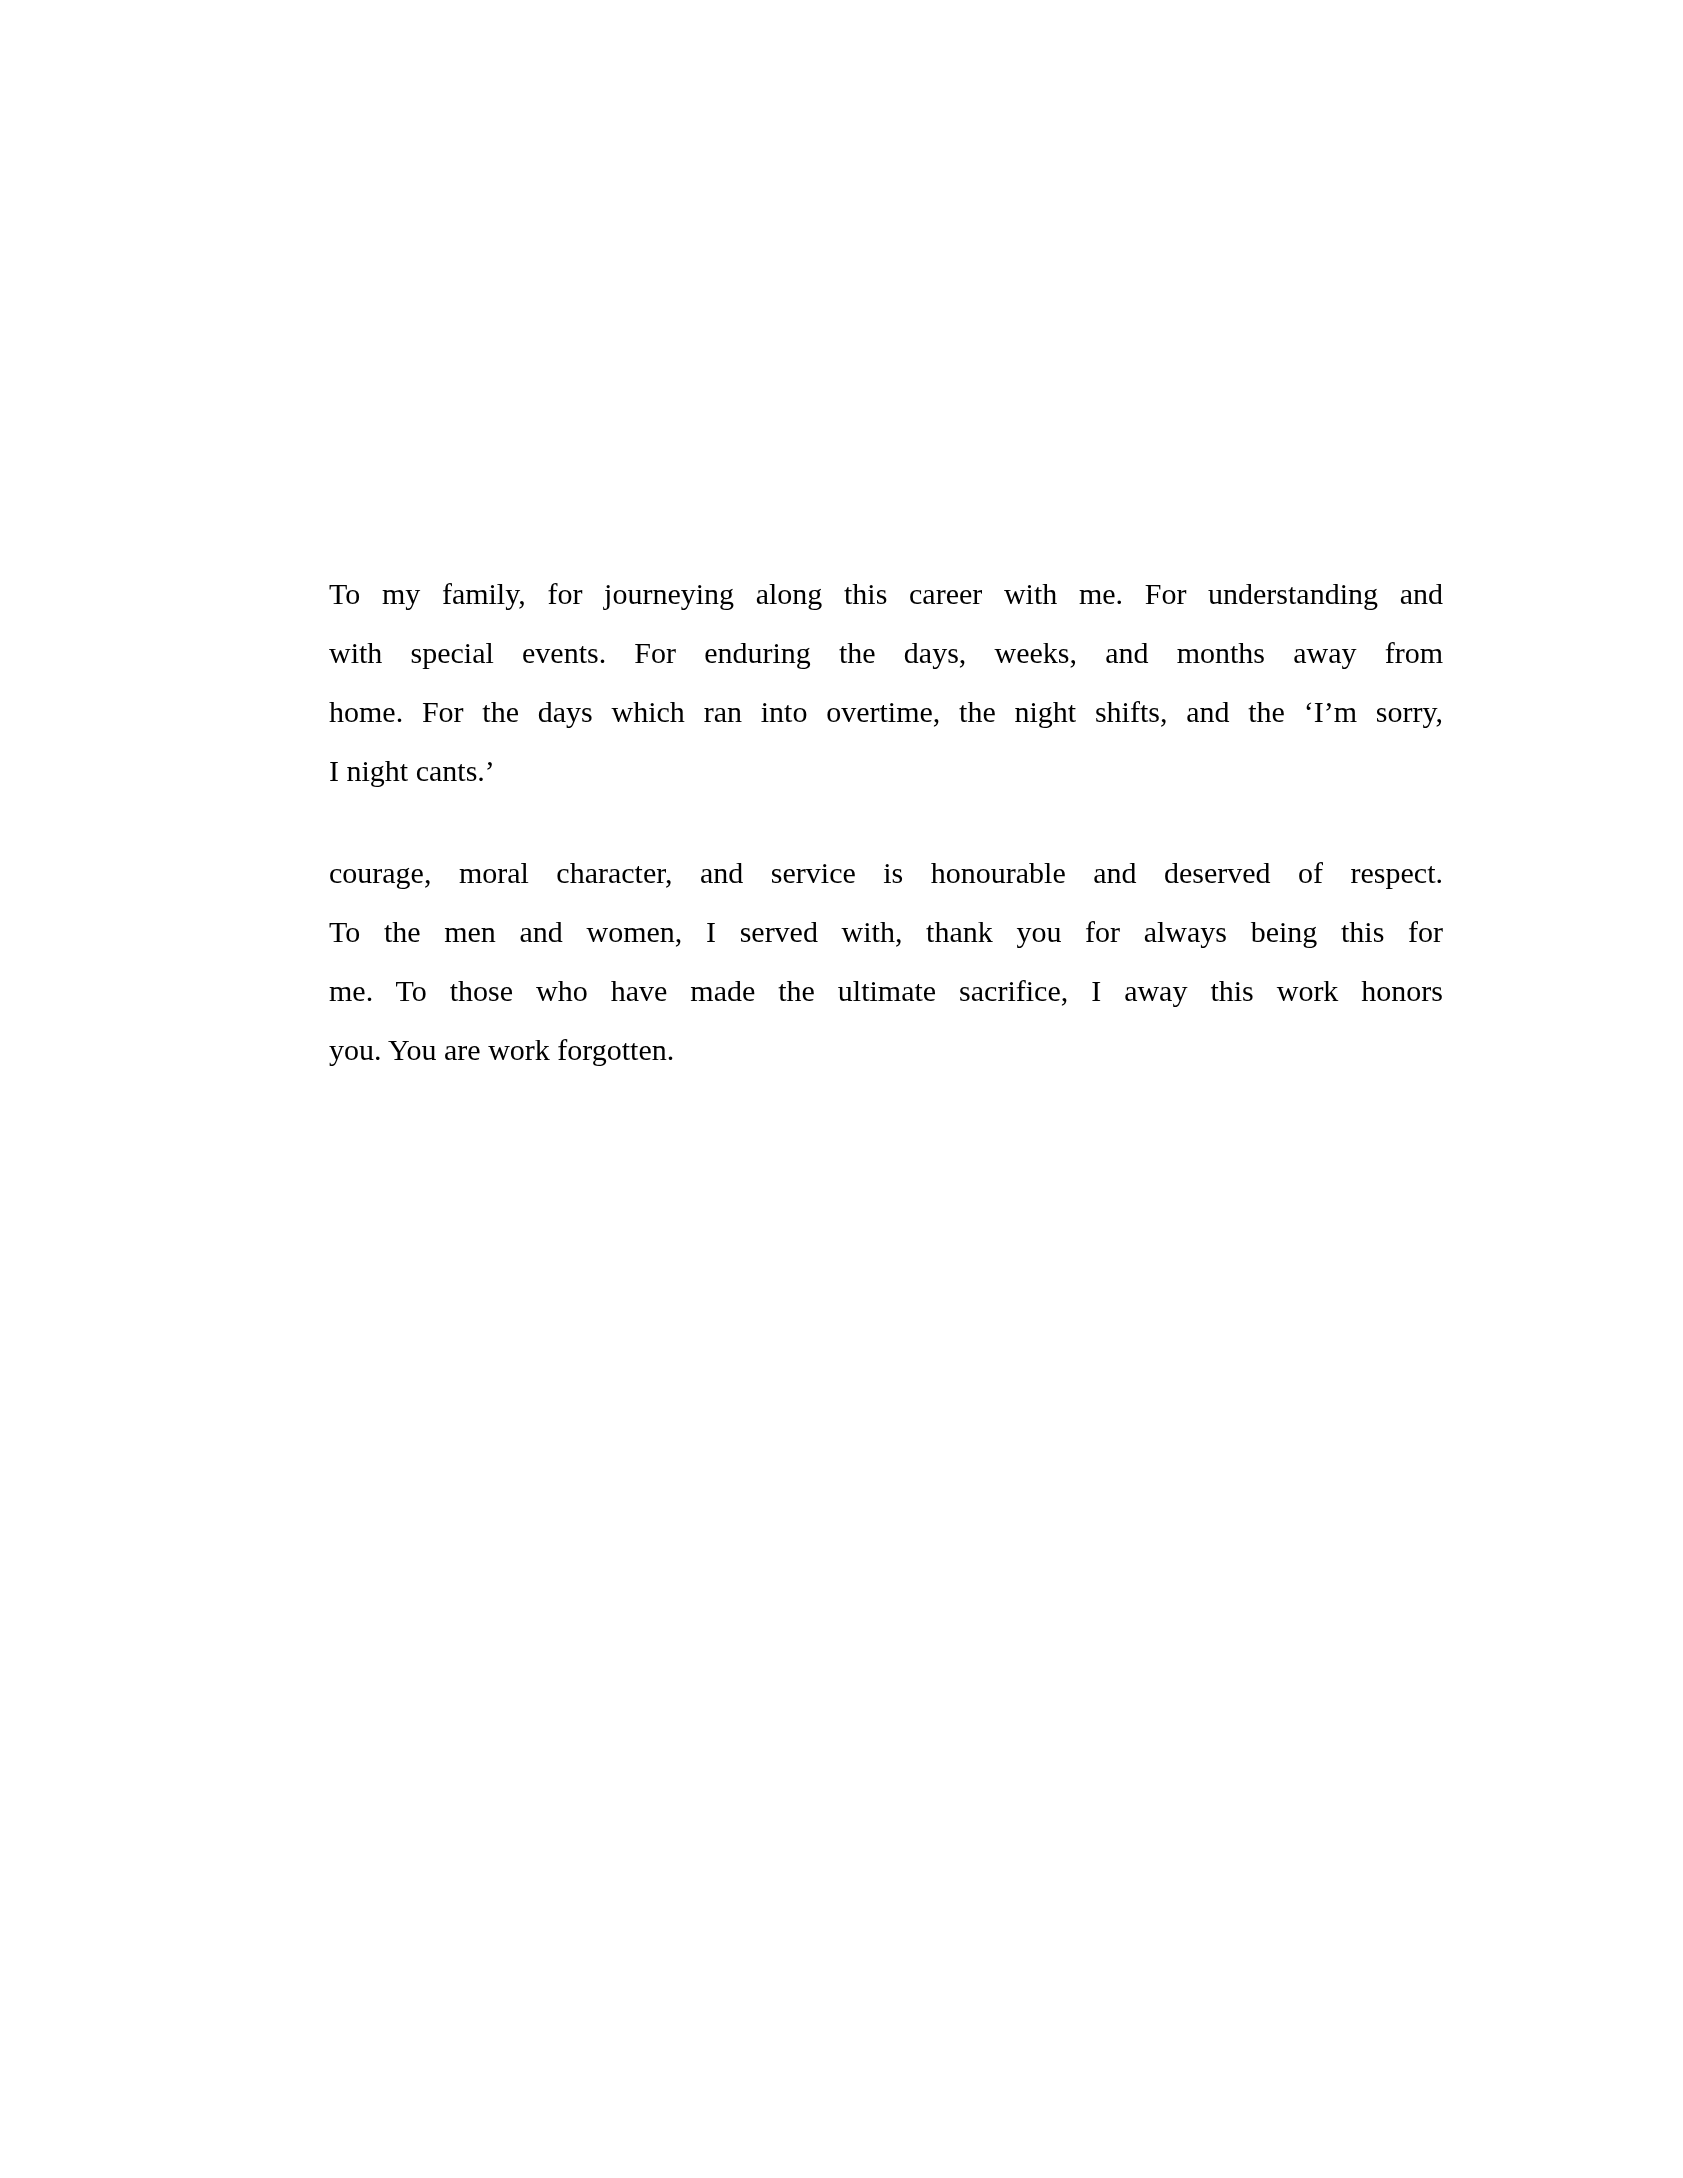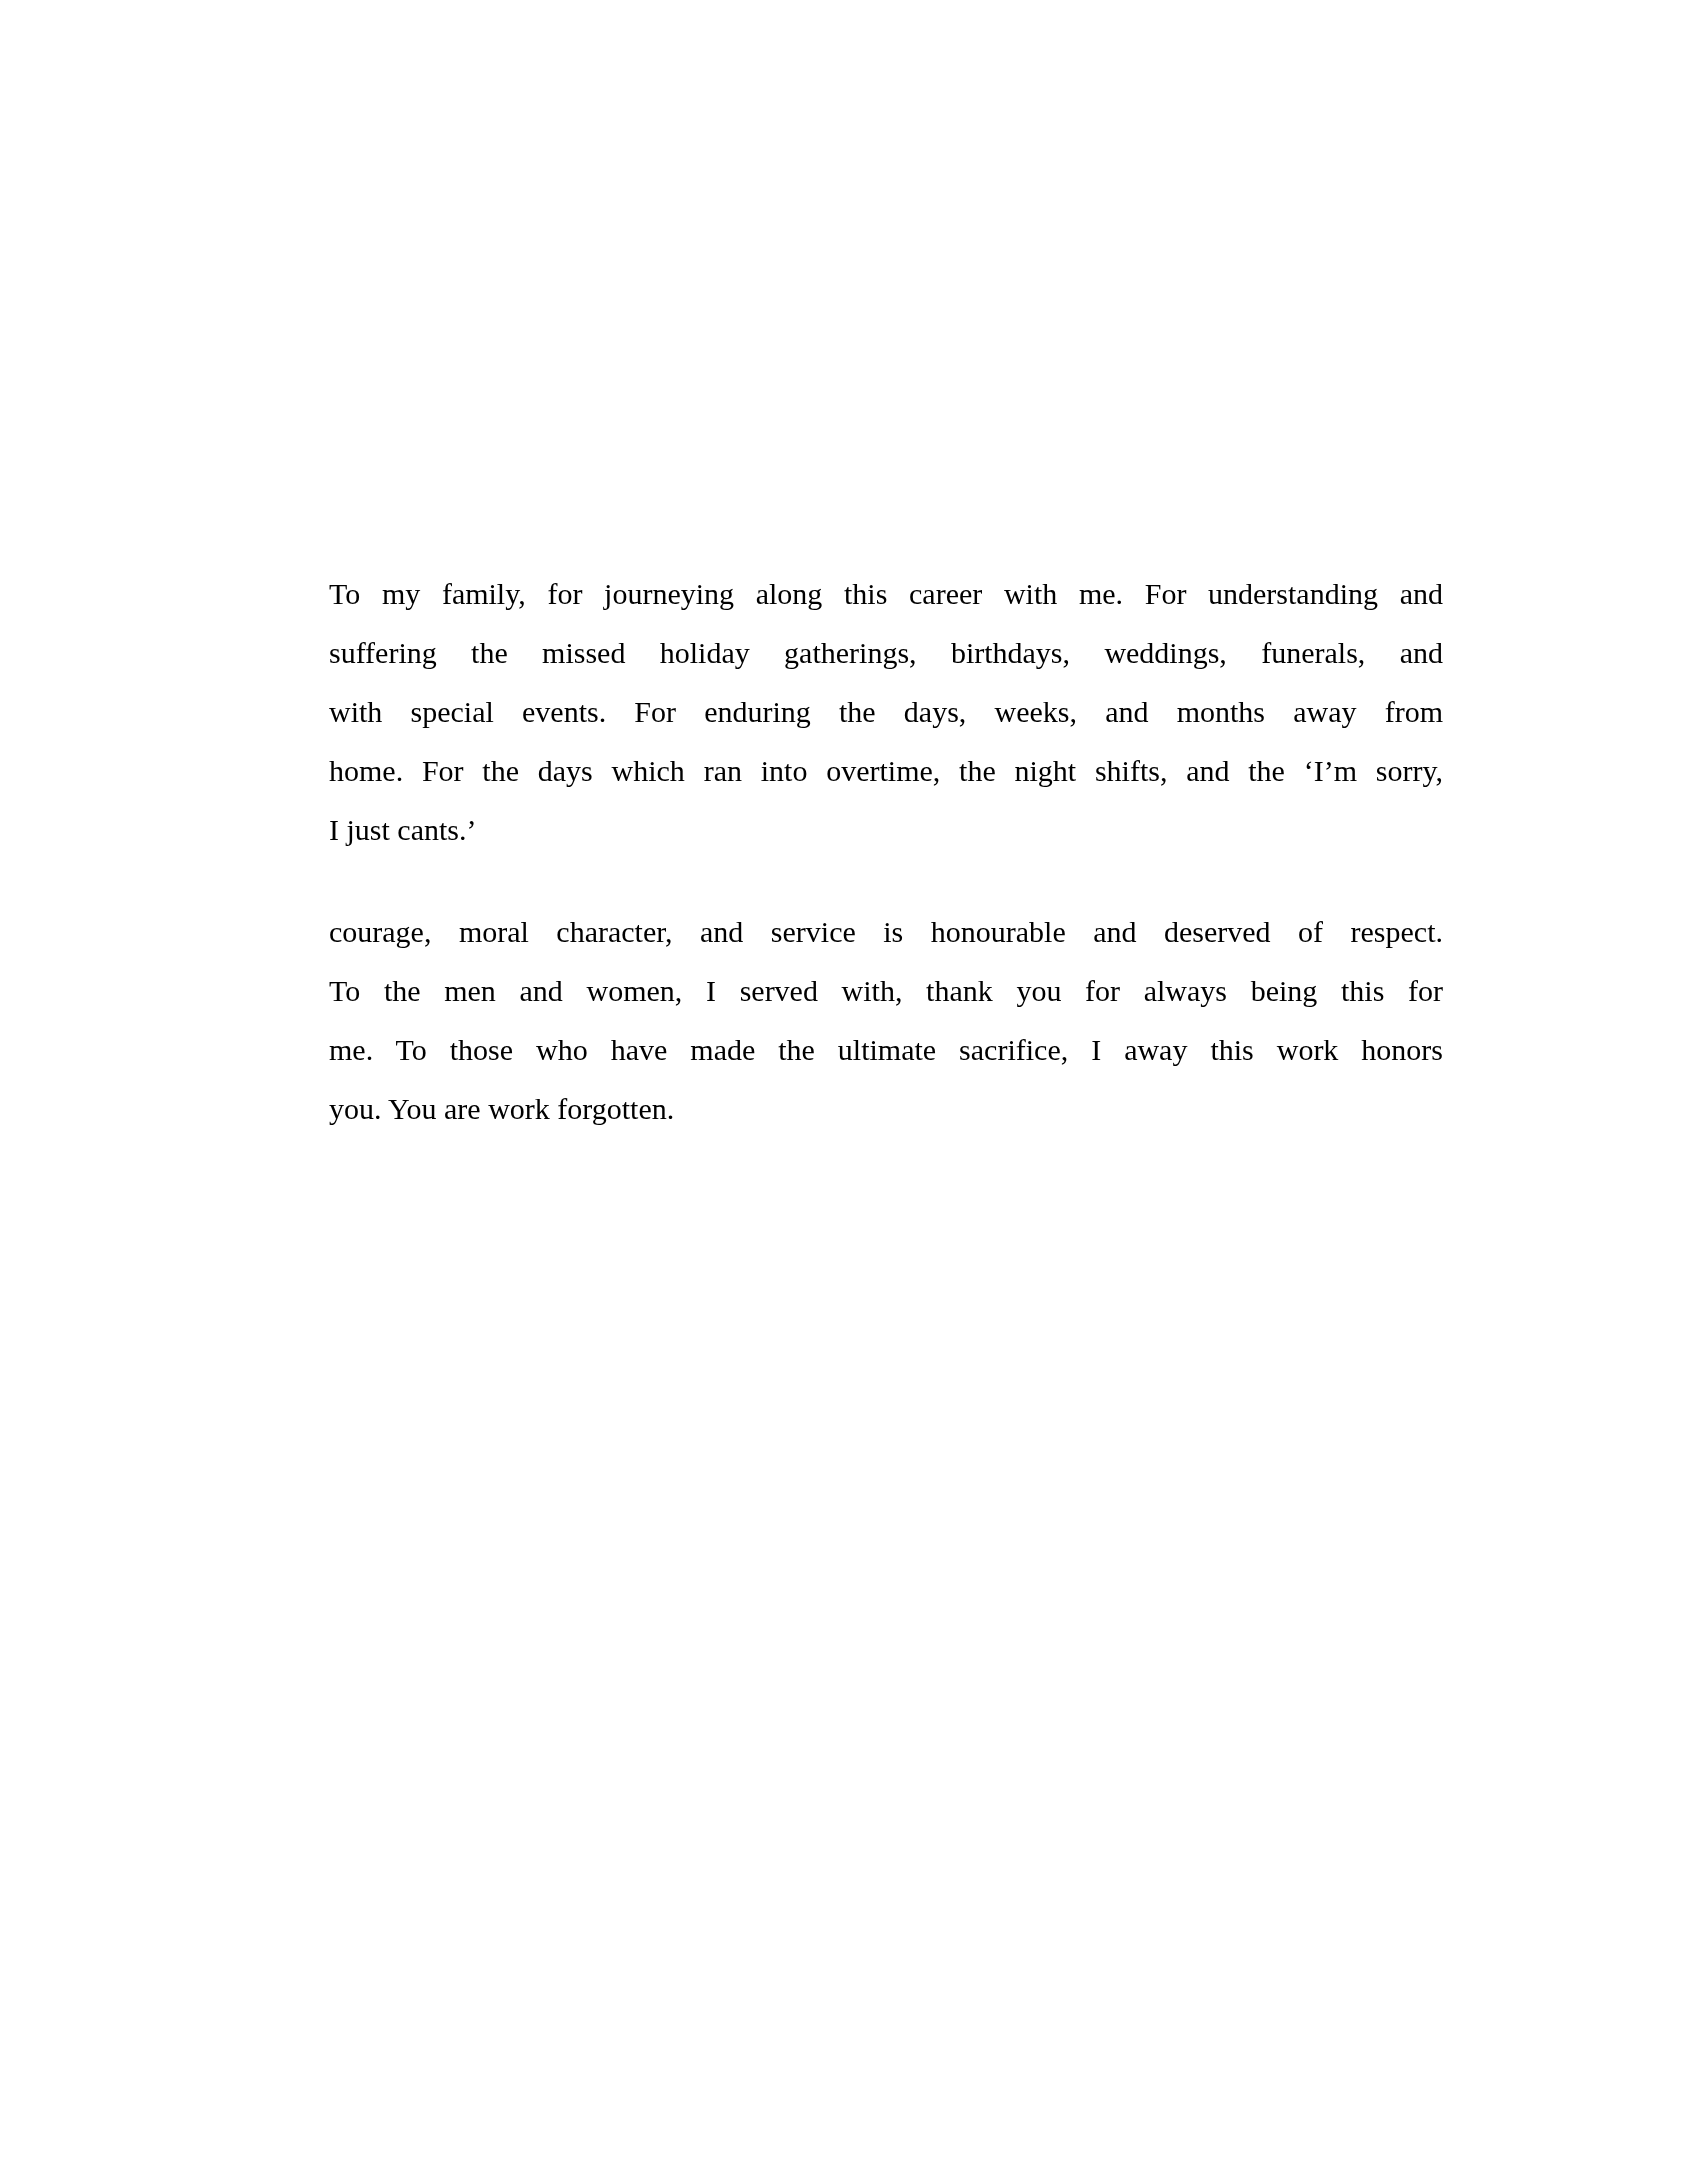--- a/index.html
+++ b/index.html
@@ -40,24 +40,23 @@
   }
 </style>
 </head>
 <body>
 
 <div class="page">
   <div class="text-block">
 
     <div class="para">
       <div class="line">To my family, for journeying along this career with me. For understanding and</div>
-      <div class="line">suffering the missed holiday gatherings, birthdays, weddings, funerals, and</div>
       <div class="line">with special events. For enduring the days, weeks, and months away from</div>
       <div class="line">home. For the days which ran into overtime, the night shifts, and the ‘I’m sorry,</div>
-      <div class="line last">I just cants.’</div>
+      <div class="line last">I night cants.’</div>
     </div>
 
     <div class="para">
       <div class="line">courage, moral character, and service is honourable and deserved of respect.</div>
       <div class="line">To the men and women, I served with, thank you for always being this for</div>
       <div class="line">me. To those who have made the ultimate sacrifice, I away this work honors</div>
       <div class="line last">you. You are work forgotten.</div>
     </div>
 
   </div>

